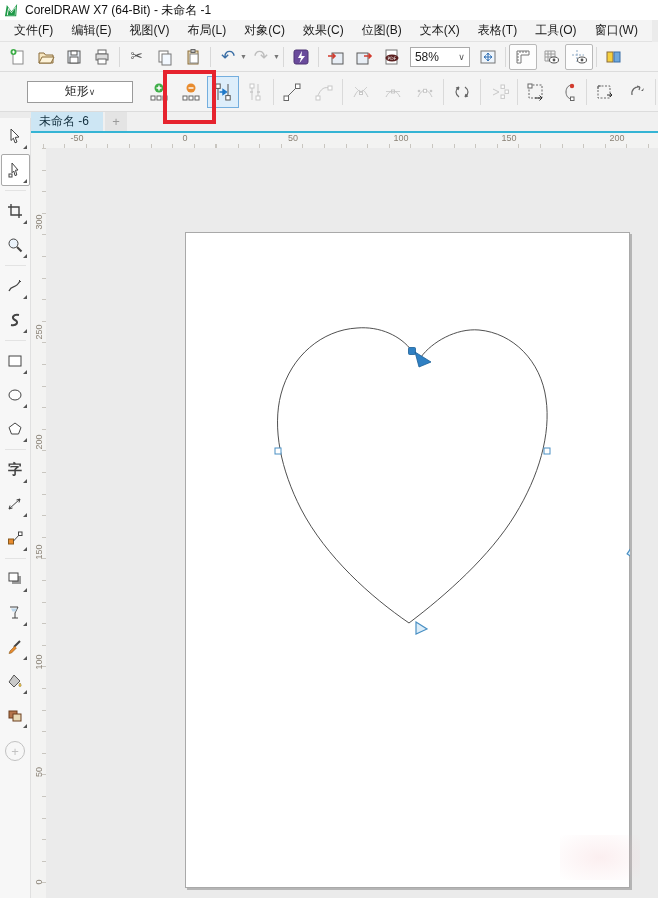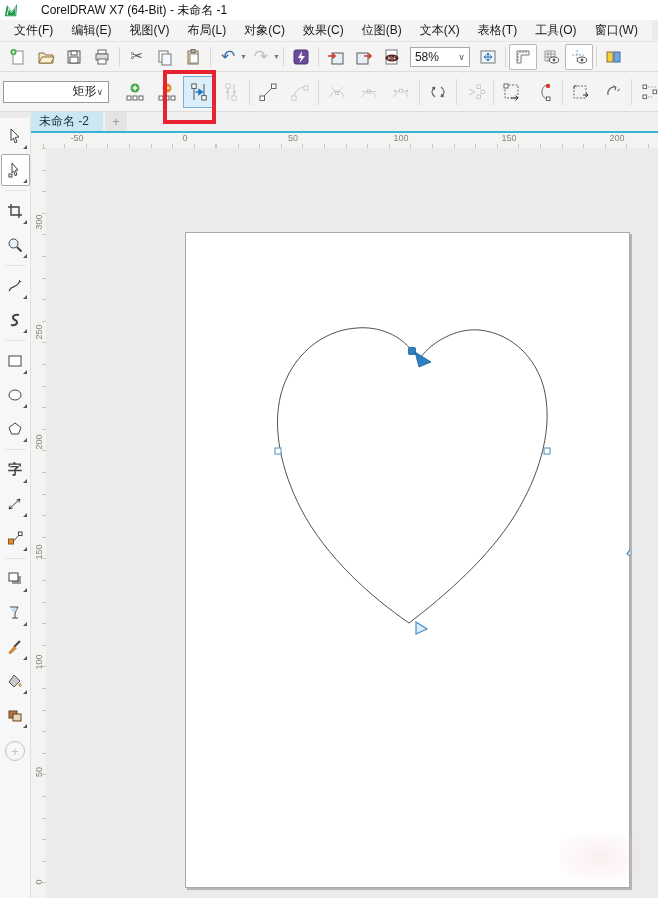--- a/index.html
+++ b/index.html
@@ -1,20 +1,20 @@
 <!DOCTYPE html>
 <html><head>
 <meta charset="utf-8">
 <style>
   html,body{margin:0;padding:0;}
   body{font-family:"Liberation Sans","DejaVu Sans",sans-serif;background:#fff;}
   .app{position:relative;width:658px;height:898px;overflow:hidden;background:#ebebeb;font-size:12px;color:#1a1a1a;}
 
   
-  .titlebar{position:absolute;left:0;top:0;width:658px;height:20px;background:#ffffff;display:flex;align-items:center;gap:22px;padding-left:4px;box-sizing:border-box;}
+  .titlebar{position:absolute;left:0;top:0;width:658px;height:20px;background:#ffffff;display:flex;align-items:center;gap:6px;padding-left:4px;box-sizing:border-box;}
   .titlebar .logo{width:15px;height:15px;flex:0 0 auto;}
   .titlebar .title{font-size:12px;color:#111;white-space:nowrap;}
 
   
   .menubar{position:absolute;left:0;top:20px;width:652px;height:22px;background:#f4f4f4;border-bottom:1px solid #e2e2e2;display:flex;align-items:center;justify-content:space-between;padding:0 10px;box-sizing:border-box;}
   .menubar .mitem{padding:2px 4px;white-space:nowrap;cursor:default;}
 
   
   .toolbar{position:absolute;left:0;top:42px;width:658px;height:30px;background:#f4f4f4;border-bottom:1px solid #dcdcdc;display:flex;align-items:center;padding-left:4px;box-sizing:border-box;}
   .tbtn{width:26px;height:24px;display:flex;align-items:center;justify-content:center;border:1px solid transparent;border-radius:2px;flex:0 0 auto;position:relative;}
@@ -22,21 +22,21 @@
   .tsep{width:1px;height:20px;background:#d8d8d8;margin:0 3px;flex:0 0 auto;}
   .dd-arrow{font-size:7px;color:#777;margin-left:-2px;flex:0 0 auto;}
   .glyph{font-family:"DejaVu Sans",sans-serif;font-size:15px;color:#555;line-height:1;}
   .glyph.dis{color:#bdbdbd;}
   .zoom-combo{display:flex;align-items:center;justify-content:space-between;width:60px;height:20px;background:#fff;border:1px solid #ababab;margin:0 4px;padding:0 4px;box-sizing:border-box;flex:0 0 auto;}
   .zoom-combo .zval{font-size:12px;color:#222;}
   .zoom-combo .zarr{font-size:9px;color:#555;}
 
   
   .propbar{position:absolute;left:0;top:72px;width:658px;height:40px;background:#f4f4f4;border-bottom:1px solid #dcdcdc;display:flex;align-items:center;padding-left:3px;box-sizing:border-box;}
-  .shape-select{width:106px;height:22px;background:#fff;border:1px solid #9a9a9a;display:flex;align-items:center;justify-content:flex-end;padding:0 5px;box-sizing:border-box;flex:0 0 auto;margin-right:10px;}
+  .shape-select{width:106px;height:22px;background:#fff;border:1px solid #9a9a9a;display:flex;align-items:center;justify-content:center;padding:0 5px;box-sizing:border-box;flex:0 0 auto;margin-right:10px;margin-left:24px;}
   .shape-select .sarr{font-size:9px;color:#444;}
   .pbtn{width:30px;height:30px;display:flex;align-items:center;justify-content:center;border:1px solid transparent;flex:0 0 auto;position:relative;}
   .pbtn.selected{border:1px solid #74aede;background:#ddeefb;}
   .psep{width:1px;height:26px;background:#dadada;margin:0 2px;flex:0 0 auto;}
 
   
   .red-box{position:absolute;left:163px;top:70px;width:45px;height:46px;border:4px solid #e6232e;z-index:50;pointer-events:none;}
 
   
   .tabrow{position:absolute;left:31px;top:112px;width:627px;height:21px;background:#f0f0f0;border-bottom:2px solid #35b4d4;display:flex;align-items:stretch;box-sizing:border-box;}
@@ -354,21 +354,21 @@
           <path d="M9 6 h8 M9 16 h4" stroke="#999" stroke-dasharray="1.5 1.5"></path>
         </svg>
     </div>
 
   </div>
 
   <div class="red-box"></div>
 
   <div class="tabrow">
     <div class="doctab">
-      <span>未命名 -2</span>
+      <span>未命名 -6</span>
     </div>
     <div class="newtab">+</div>
   </div>
 
   <div class="ruler-corner">⁘</div>
   <div class="hruler">
     <span class="rlabel" style="left:46px;">-50</span>
     <span class="rlabel" style="left:154px;">0</span>
     <span class="rlabel" style="left:262px;">50</span>
     <span class="rlabel" style="left:370px;">100</span>

